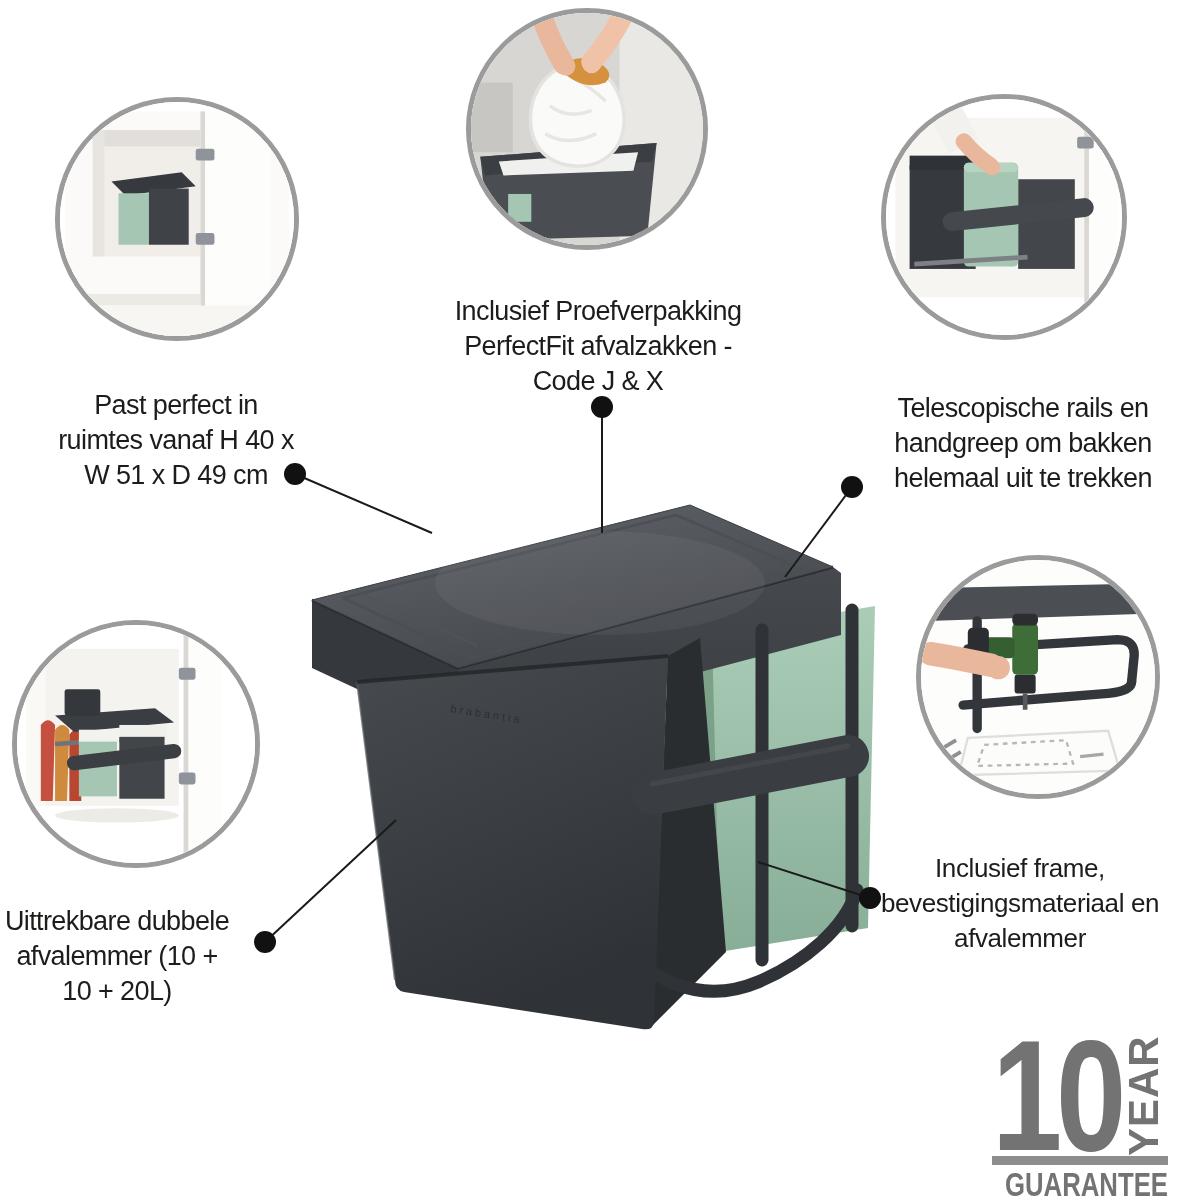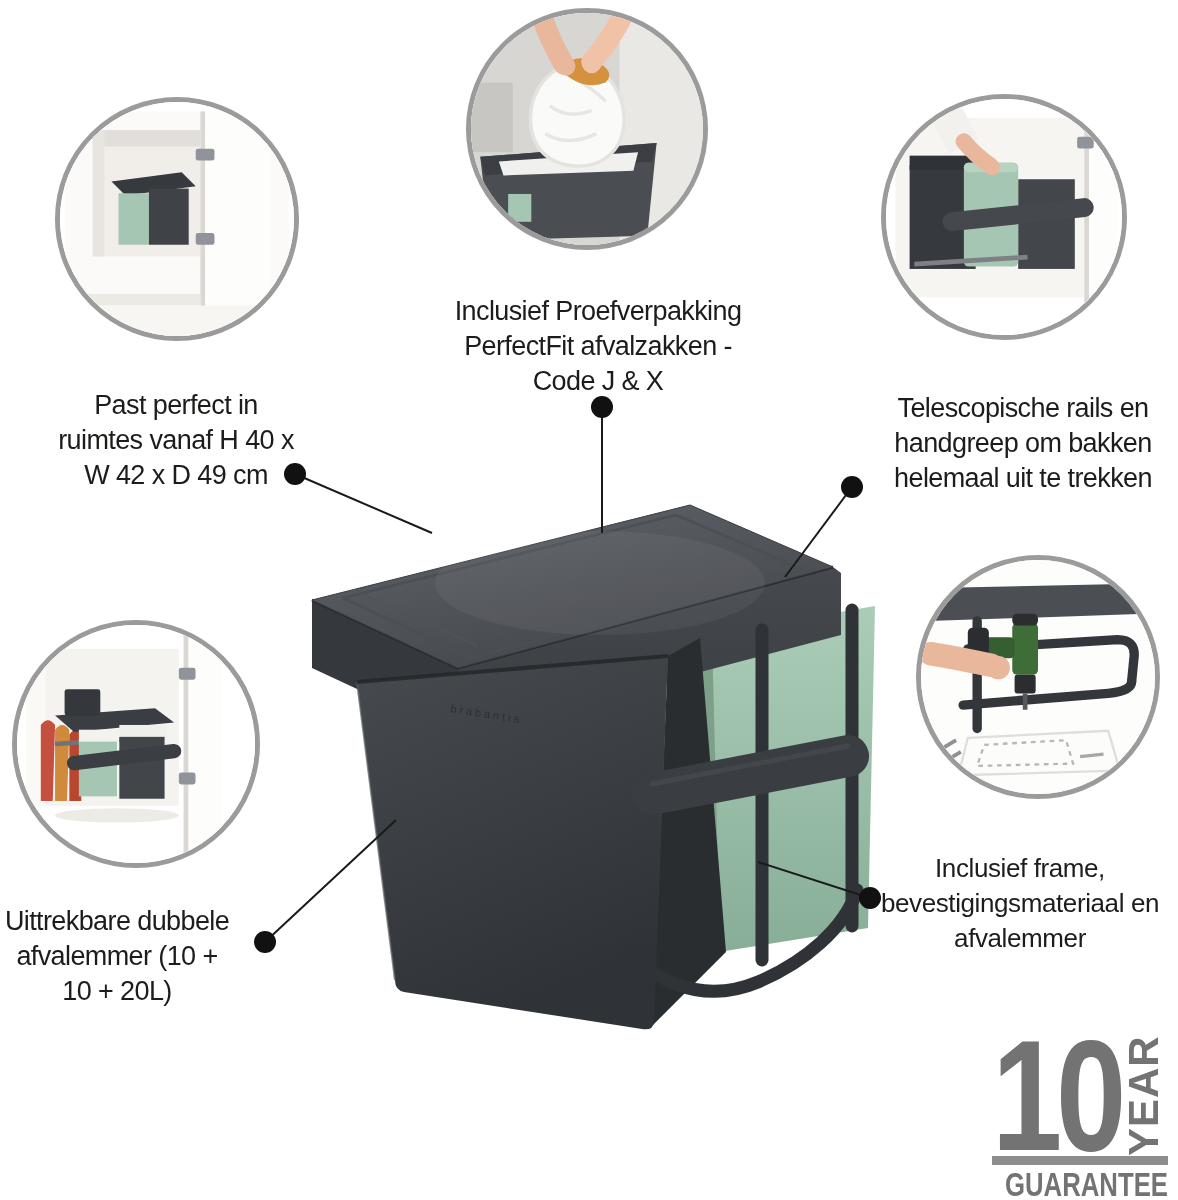--- a/index.html
+++ b/index.html
@@ -203,21 +203,21 @@
       <circle cx="295" cy="474" r="11"></circle>
       <circle cx="602" cy="407" r="11"></circle>
       <circle cx="852" cy="487" r="11"></circle>
       <circle cx="265" cy="942" r="11"></circle>
       <circle cx="870" cy="898" r="11"></circle>
     </g>
   </svg>
 
   <div class="callout" style="left:6px;top:388px;width:340px">Past perfect in
 ruimtes vanaf H 40 x
-W 42 x D 49 cm</div>
+W 51 x D 49 cm</div>
   <div class="callout" style="left:428px;top:294px;width:340px">Inclusief Proefverpakking
 PerfectFit afvalzakken -
 Code J &amp; X</div>
   <div class="callout" style="left:858px;top:391px;width:330px">Telescopische rails en
 handgreep om bakken
 helemaal uit te trekken</div>
   <div class="callout" style="left:-20px;top:904px;width:274px">Uittrekbare dubbele
 afvalemmer (10 +
 10 + 20L)</div>
   <div class="callout" style="left:862px;top:851px;width:316px;font-size:26px;letter-spacing:-0.4px">Inclusief frame,

